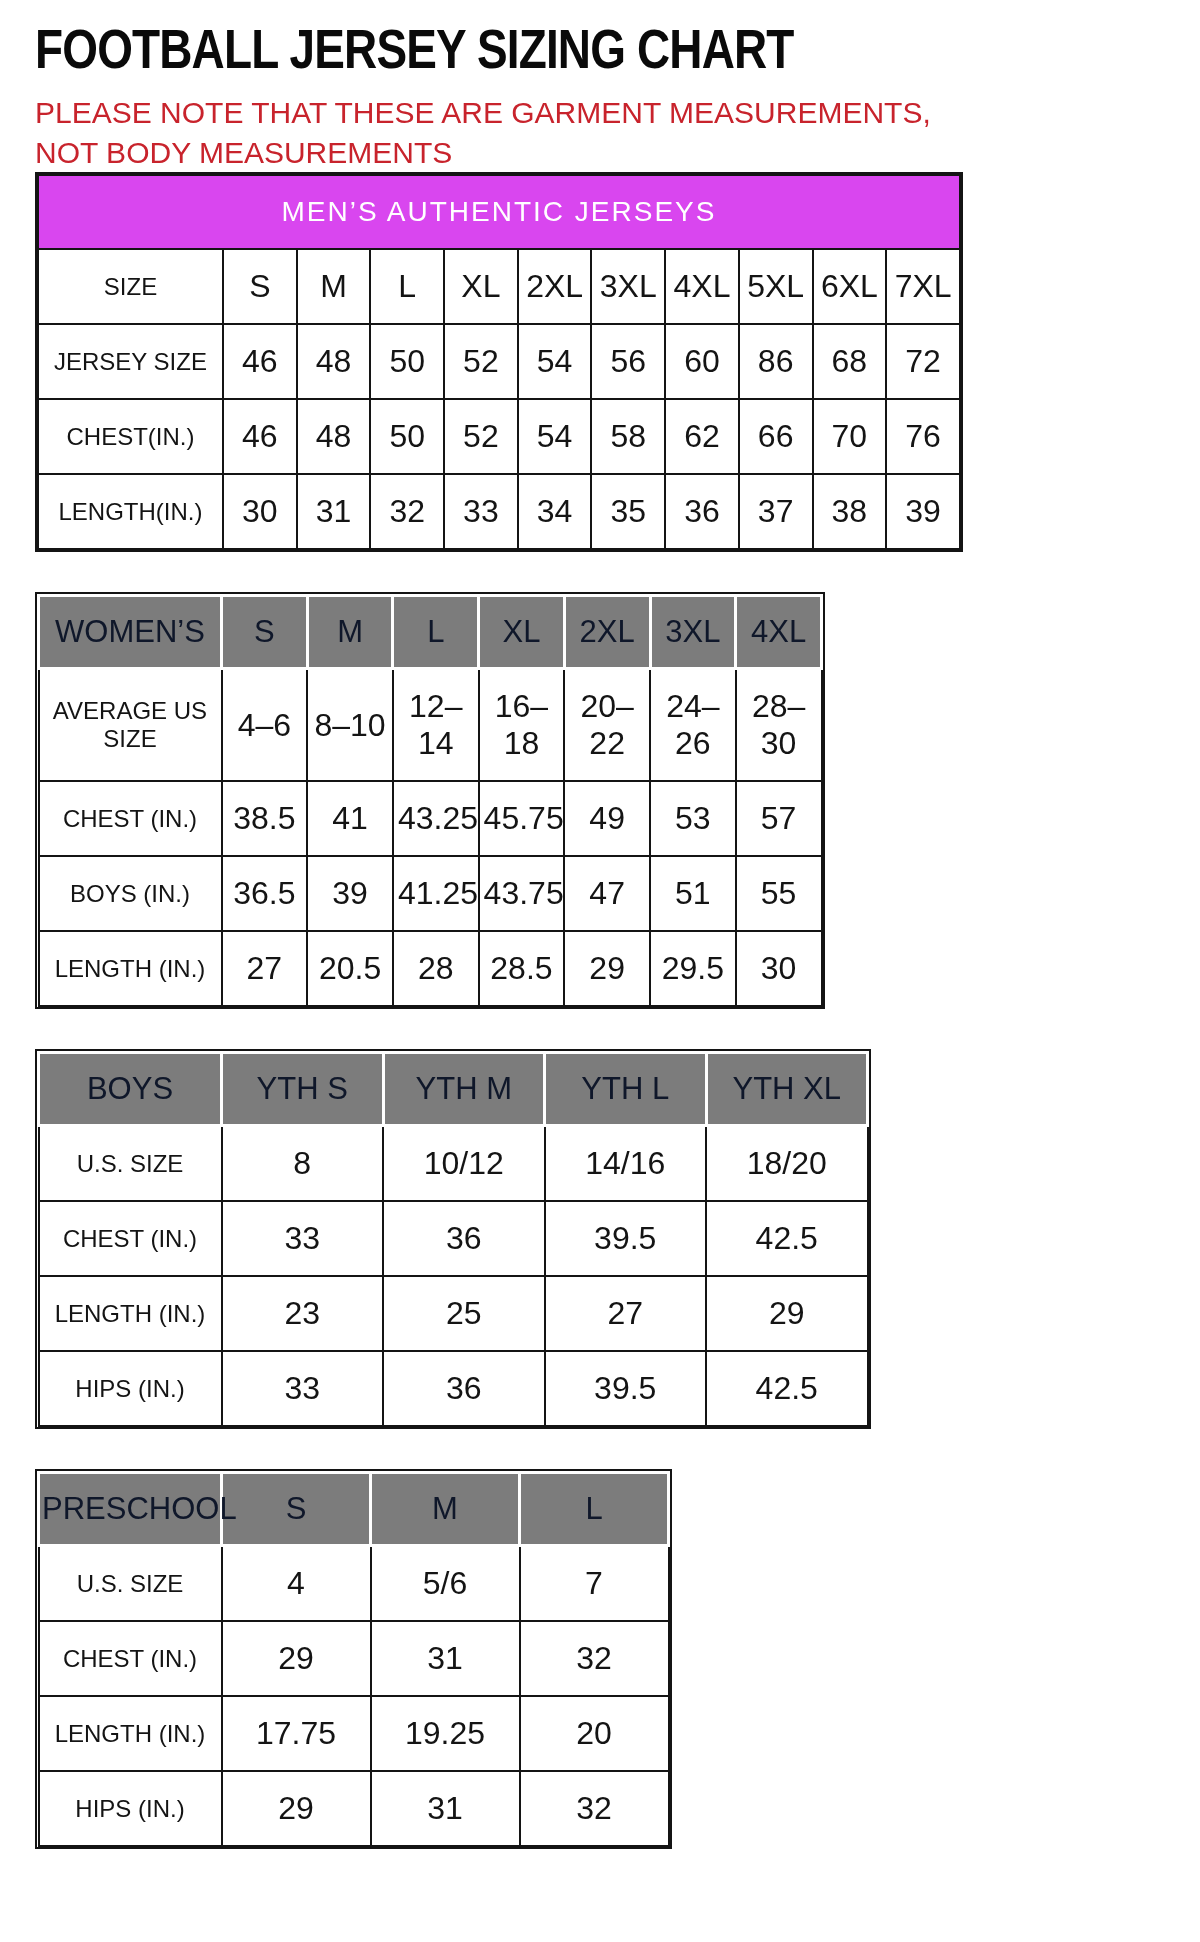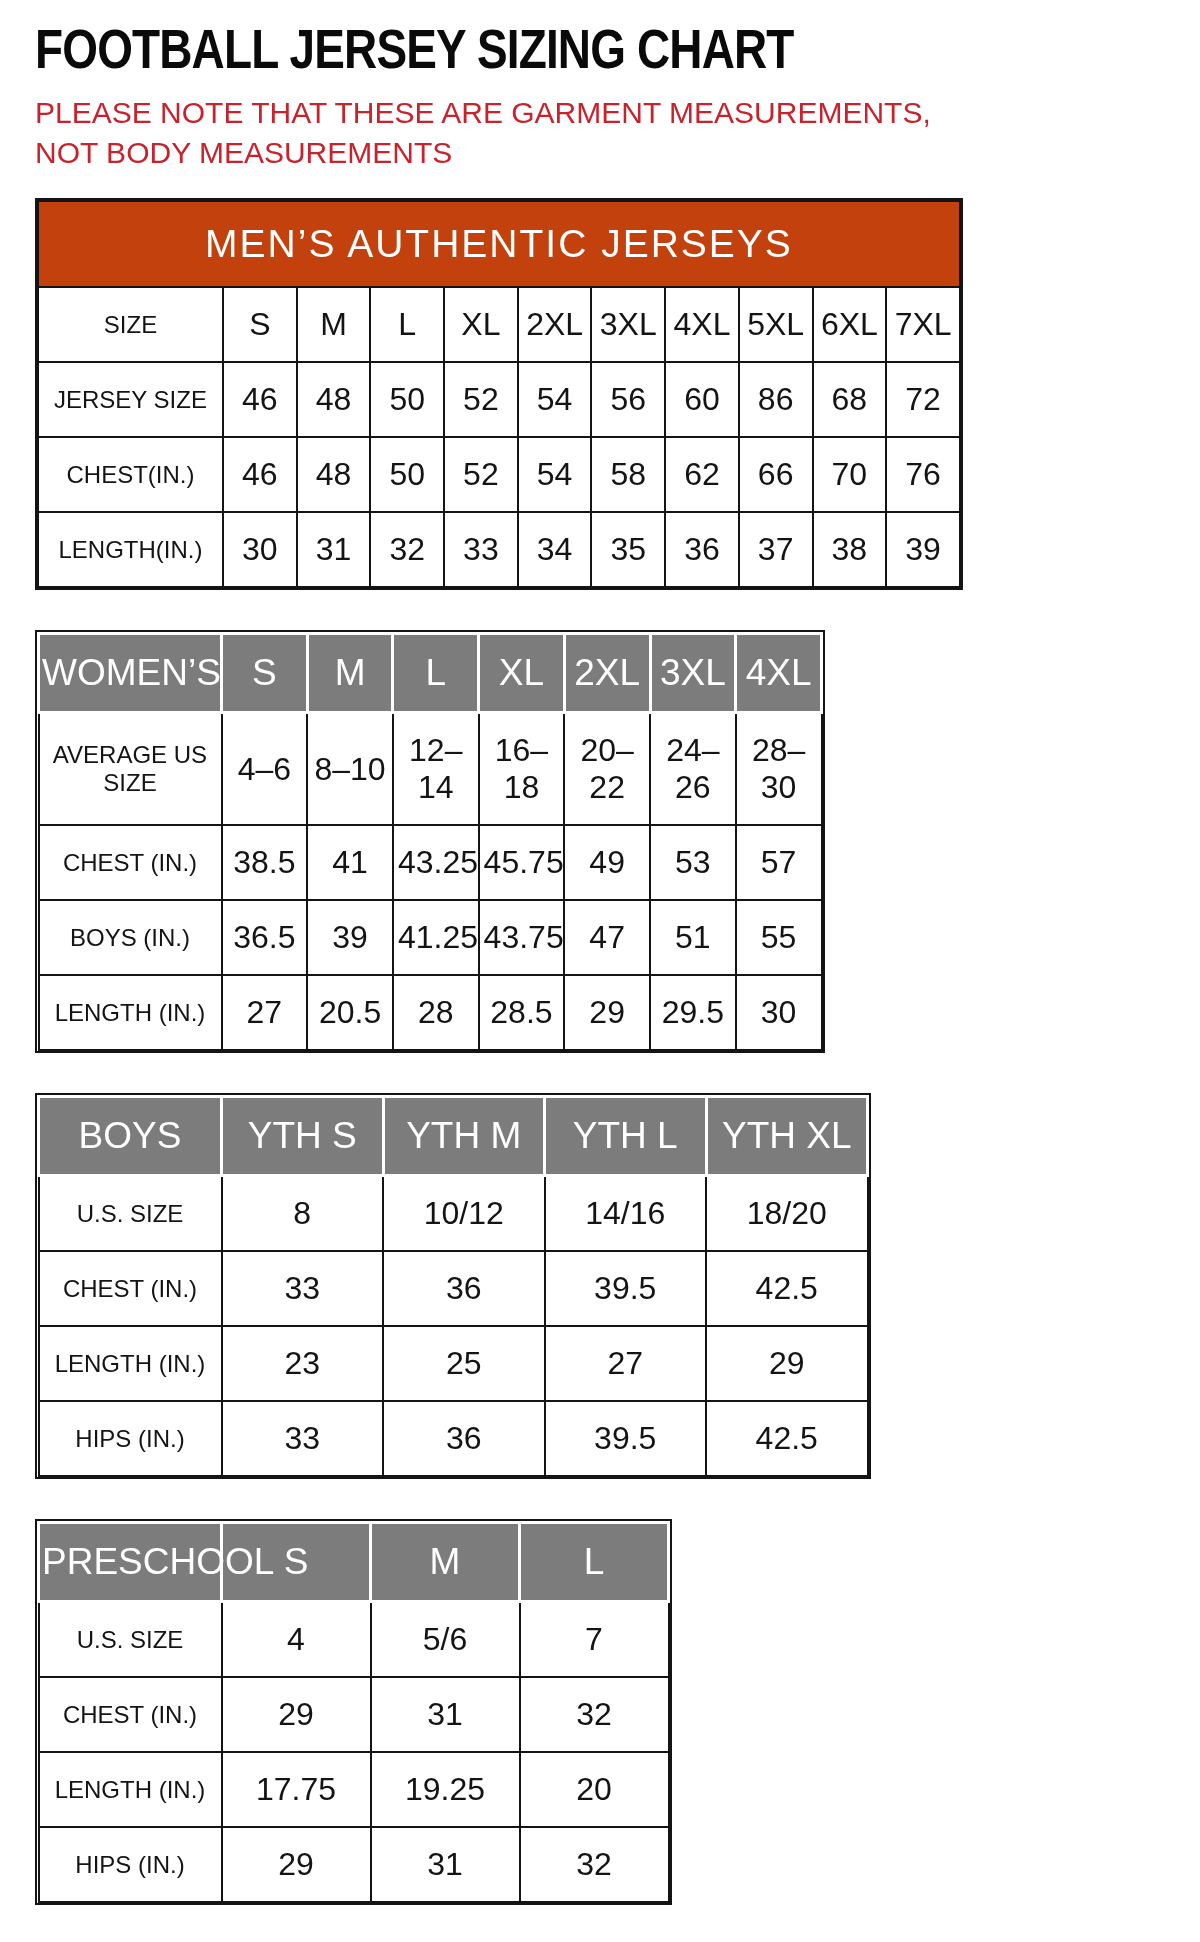--- a/index.html
+++ b/index.html
@@ -20,21 +20,20 @@
     transform:scaleX(0.82);
     transform-origin:left center;
     margin-bottom:12px;
     color:#0a0a0a;
   }
   .note {
     color:#c8232c;
     font-size:30px;
     line-height:1.32;
     max-width:920px;
-    margin-bottom:26px;
   }
 
   .twrap {
     border:2px solid #141414;
     margin-bottom:40px;
   }
   .twrap table {
     border-collapse:collapse;
     table-layout:fixed;
     width:100%;
@@ -46,32 +45,32 @@
     font-weight:normal;
     font-size:32px;
     padding:18px 4px;
   }
   .twrap td.lbl {
     font-size:24px;
     padding:18px 6px;
   }
   
   th.bigh {
-    background:#c2410c;
+    background:#d946ef;
     color:#ffffff;
-    font-size:39px;
+    font-size:28px;
     letter-spacing:2px;
     padding:20px 0;
   }
   
   th.ghead {
     background:#7c7c7c;
-    color:#ffffff;
+    color:#0f172a;
     border:3px solid #ffffff;
-    font-size:37px;
+    font-size:31px;
     padding:17px 2px;
   }
   .w-mens { width:928px; }
   .w-womens { width:790px; }
   .w-boys { width:836px; }
   .w-preschool { width:637px; }
 </style>
 </head>
 <body>
 

